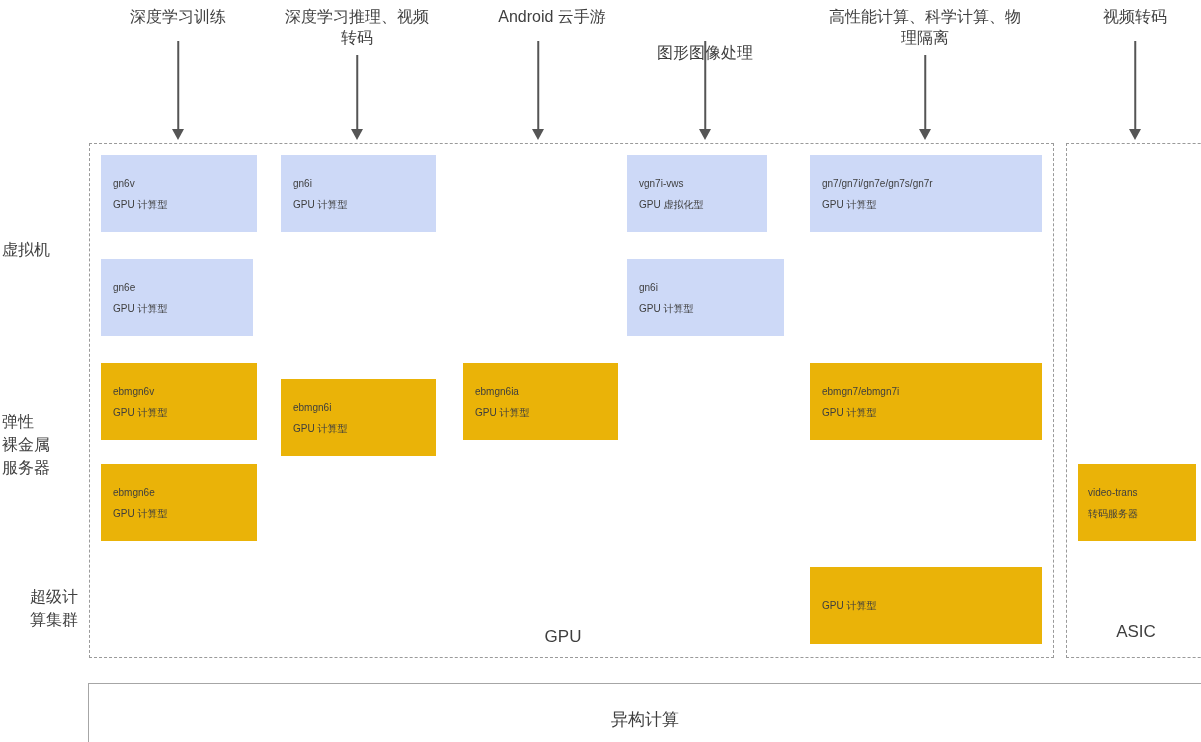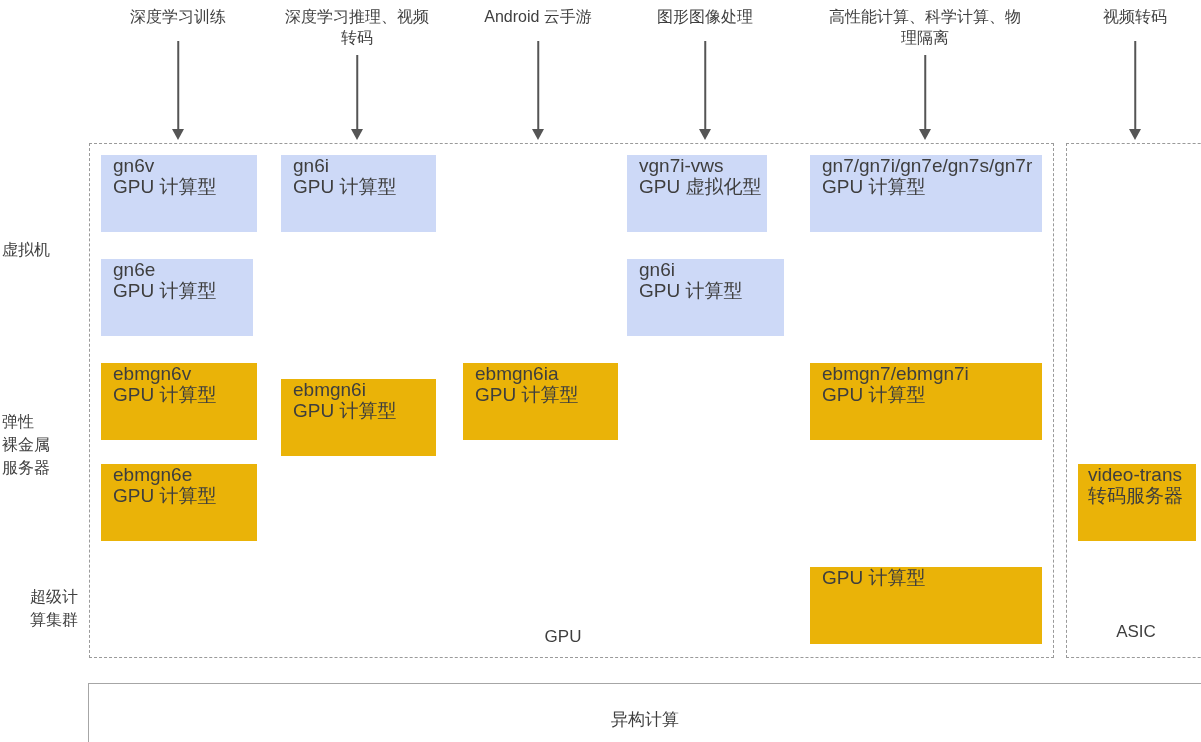--- a/index.html
+++ b/index.html
@@ -42,22 +42,23 @@
     font-size: 17px;
     color: #3f3f3f;
     white-space: nowrap;
   }
 
   
   .card {
     position: absolute;
     display: flex;
     flex-direction: column;
+    justify-content: center;
     padding-left: 12px;
-    font-size: 19px;
+    font-size: 10px;
     line-height: 21px;
     color: #3e3e3e;
   }
   .card.vm { background: #cdd9f7; }
   .card.bare-metal { background: #eab308; }
   .card .card-name, .card .card-type { display: block; white-space: nowrap; }
 
   
   .row-label {
     position: absolute;
@@ -77,26 +78,26 @@
       <div class="col-header" style="left:178px; width:200px;">深度学习训练</div>
       <div class="arrow" style="left:178px; top:41px; width:12px; height:99px;">
         <div class="arrow-line" style="top:0; height:88px;"></div>
         <div class="arrow-head" style="top:88px;"></div>
       </div>
       <div class="col-header" style="left:357px; width:152px;">深度学习推理、视频转码</div>
       <div class="arrow" style="left:357px; top:55px; width:12px; height:85px;">
         <div class="arrow-line" style="top:0; height:74px;"></div>
         <div class="arrow-head" style="top:74px;"></div>
       </div>
-      <div class="col-header" style="left:538px; width:210px;">Android 云手游</div>
+      <div class="col-header" style="left:552px; width:210px;">Android 云手游</div>
       <div class="arrow" style="left:538px; top:41px; width:12px; height:99px;">
         <div class="arrow-line" style="top:0; height:88px;"></div>
         <div class="arrow-head" style="top:88px;"></div>
       </div>
-      <div class="col-header" style="left:705px; width:210px;">图形图像处理</div>
+      <div class="col-header" style="left:705px; width:210px;margin-top:36px;">图形图像处理</div>
       <div class="arrow" style="left:705px; top:41px; width:12px; height:99px;">
         <div class="arrow-line" style="top:0; height:88px;"></div>
         <div class="arrow-head" style="top:88px;"></div>
       </div>
       <div class="col-header" style="left:925px; width:196px;">高性能计算、科学计算、物理隔离</div>
       <div class="arrow" style="left:925px; top:55px; width:12px; height:85px;">
         <div class="arrow-line" style="top:0; height:74px;"></div>
         <div class="arrow-head" style="top:74px;"></div>
       </div>
       <div class="col-header" style="left:1135px; width:120px;">视频转码</div>

